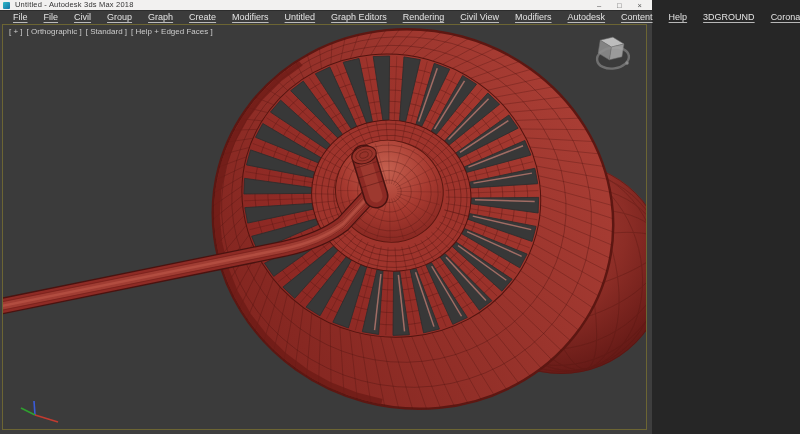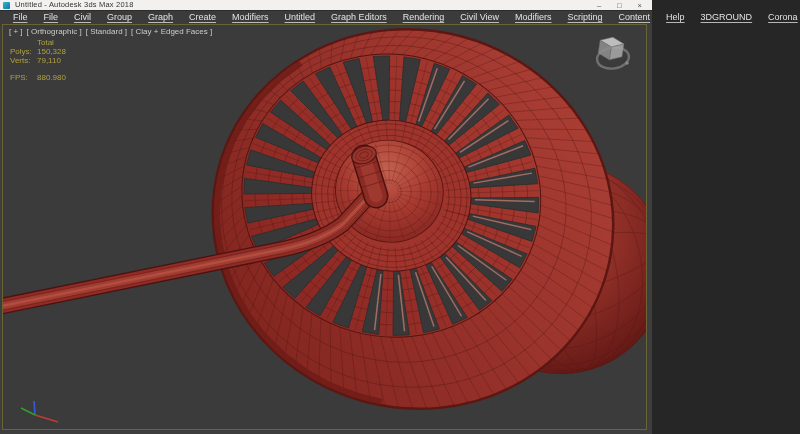--- a/index.html
+++ b/index.html
@@ -63,21 +63,21 @@
         <span class="menu-item">Civil</span>
         <span class="menu-item">Group</span>
         <span class="menu-item">Graph</span>
         <span class="menu-item">Create</span>
         <span class="menu-item">Modifiers</span>
         <span class="menu-item">Untitled</span>
         <span class="menu-item">Graph Editors</span>
         <span class="menu-item">Rendering</span>
         <span class="menu-item">Civil View</span>
         <span class="menu-item">Modifiers</span>
-        <span class="menu-item">Scripting</span>
+        <span class="menu-item">Autodesk</span>
         <span class="menu-item">Content</span>
         <span class="menu-item">Help</span>
         <span class="menu-item">3DGROUND</span>
         <span class="menu-item">Corona</span>
       </div>
 
   </div>
 
   <div class="vp-frame">
     <div class="viewport">
@@ -400,35 +400,23 @@
           <line x1="354.88643090405856" y1="168.03494433721278" x2="375.9135690959414" y2="161.56505566278724" stroke="#581712" stroke-width="0.9" stroke-opacity="0.6"></line>
           <ellipse cx="363" cy="155" rx="12.5" ry="8.5" transform="rotate(-17 363 155)" fill="#97332a" stroke="#4a1310" stroke-width="1"></ellipse>
           <ellipse cx="363" cy="155" rx="8.5" ry="5.6" transform="rotate(-17 363 155)" fill="none" stroke="#5c1812" stroke-opacity="0.65" stroke-width="0.8"></ellipse>
           <ellipse cx="363" cy="155" rx="4.5" ry="3" transform="rotate(-17 363 155)" fill="none" stroke="#5c1812" stroke-opacity="0.65" stroke-width="0.8"></ellipse>
         </svg>
 
       <div class="vp-label" id="vp-labels">
           <span class="vp-label-seg">[ + ]</span>
           <span class="vp-label-seg">[ Orthographic ]</span>
           <span class="vp-label-seg">[ Standard ]</span>
-          <span class="vp-label-seg">[ Clay + Edged Faces ]</span>
+          <span class="vp-label-seg">[ Help + Edged Faces ]</span>
         </div>
 
-      <div class="stats">
-        <div class="stats-total">Total</div>
-        <div class="stat-row">
-          <span class="lbl">Polys:</span><span>150,328</span>
-        </div>
-        <div class="stat-row">
-          <span class="lbl">Verts:</span><span>79,110</span>
-        </div>
-        <div class="stat-row fps">
-          <span class="lbl">FPS:</span><span>880.980</span>
-        </div>
-      </div>
 
       <svg class="viewcube" width="58" height="54" viewBox="0 0 58 54">
         <g opacity="0.55">
           <ellipse cx="30" cy="30" rx="16" ry="10.5" fill="none" stroke="#9b9b9b" stroke-width="2.4" transform="rotate(-8 30 30)"></ellipse>
           <circle cx="44" cy="35" r="1.7" fill="#c9c9c9"></circle>
         </g>
         <g opacity="0.88" stroke="#787878" stroke-width="0.5" transform="rotate(9 28 21)">
           <polygon points="28,9 40,14 28,19 16,14" fill="#d0d0d0"></polygon>
           <polygon points="40,14 40,27 28,32 28,19" fill="#a8a8a8"></polygon>
           <polygon points="16,14 16,27 28,32 28,19" fill="#8e8e8e"></polygon>

